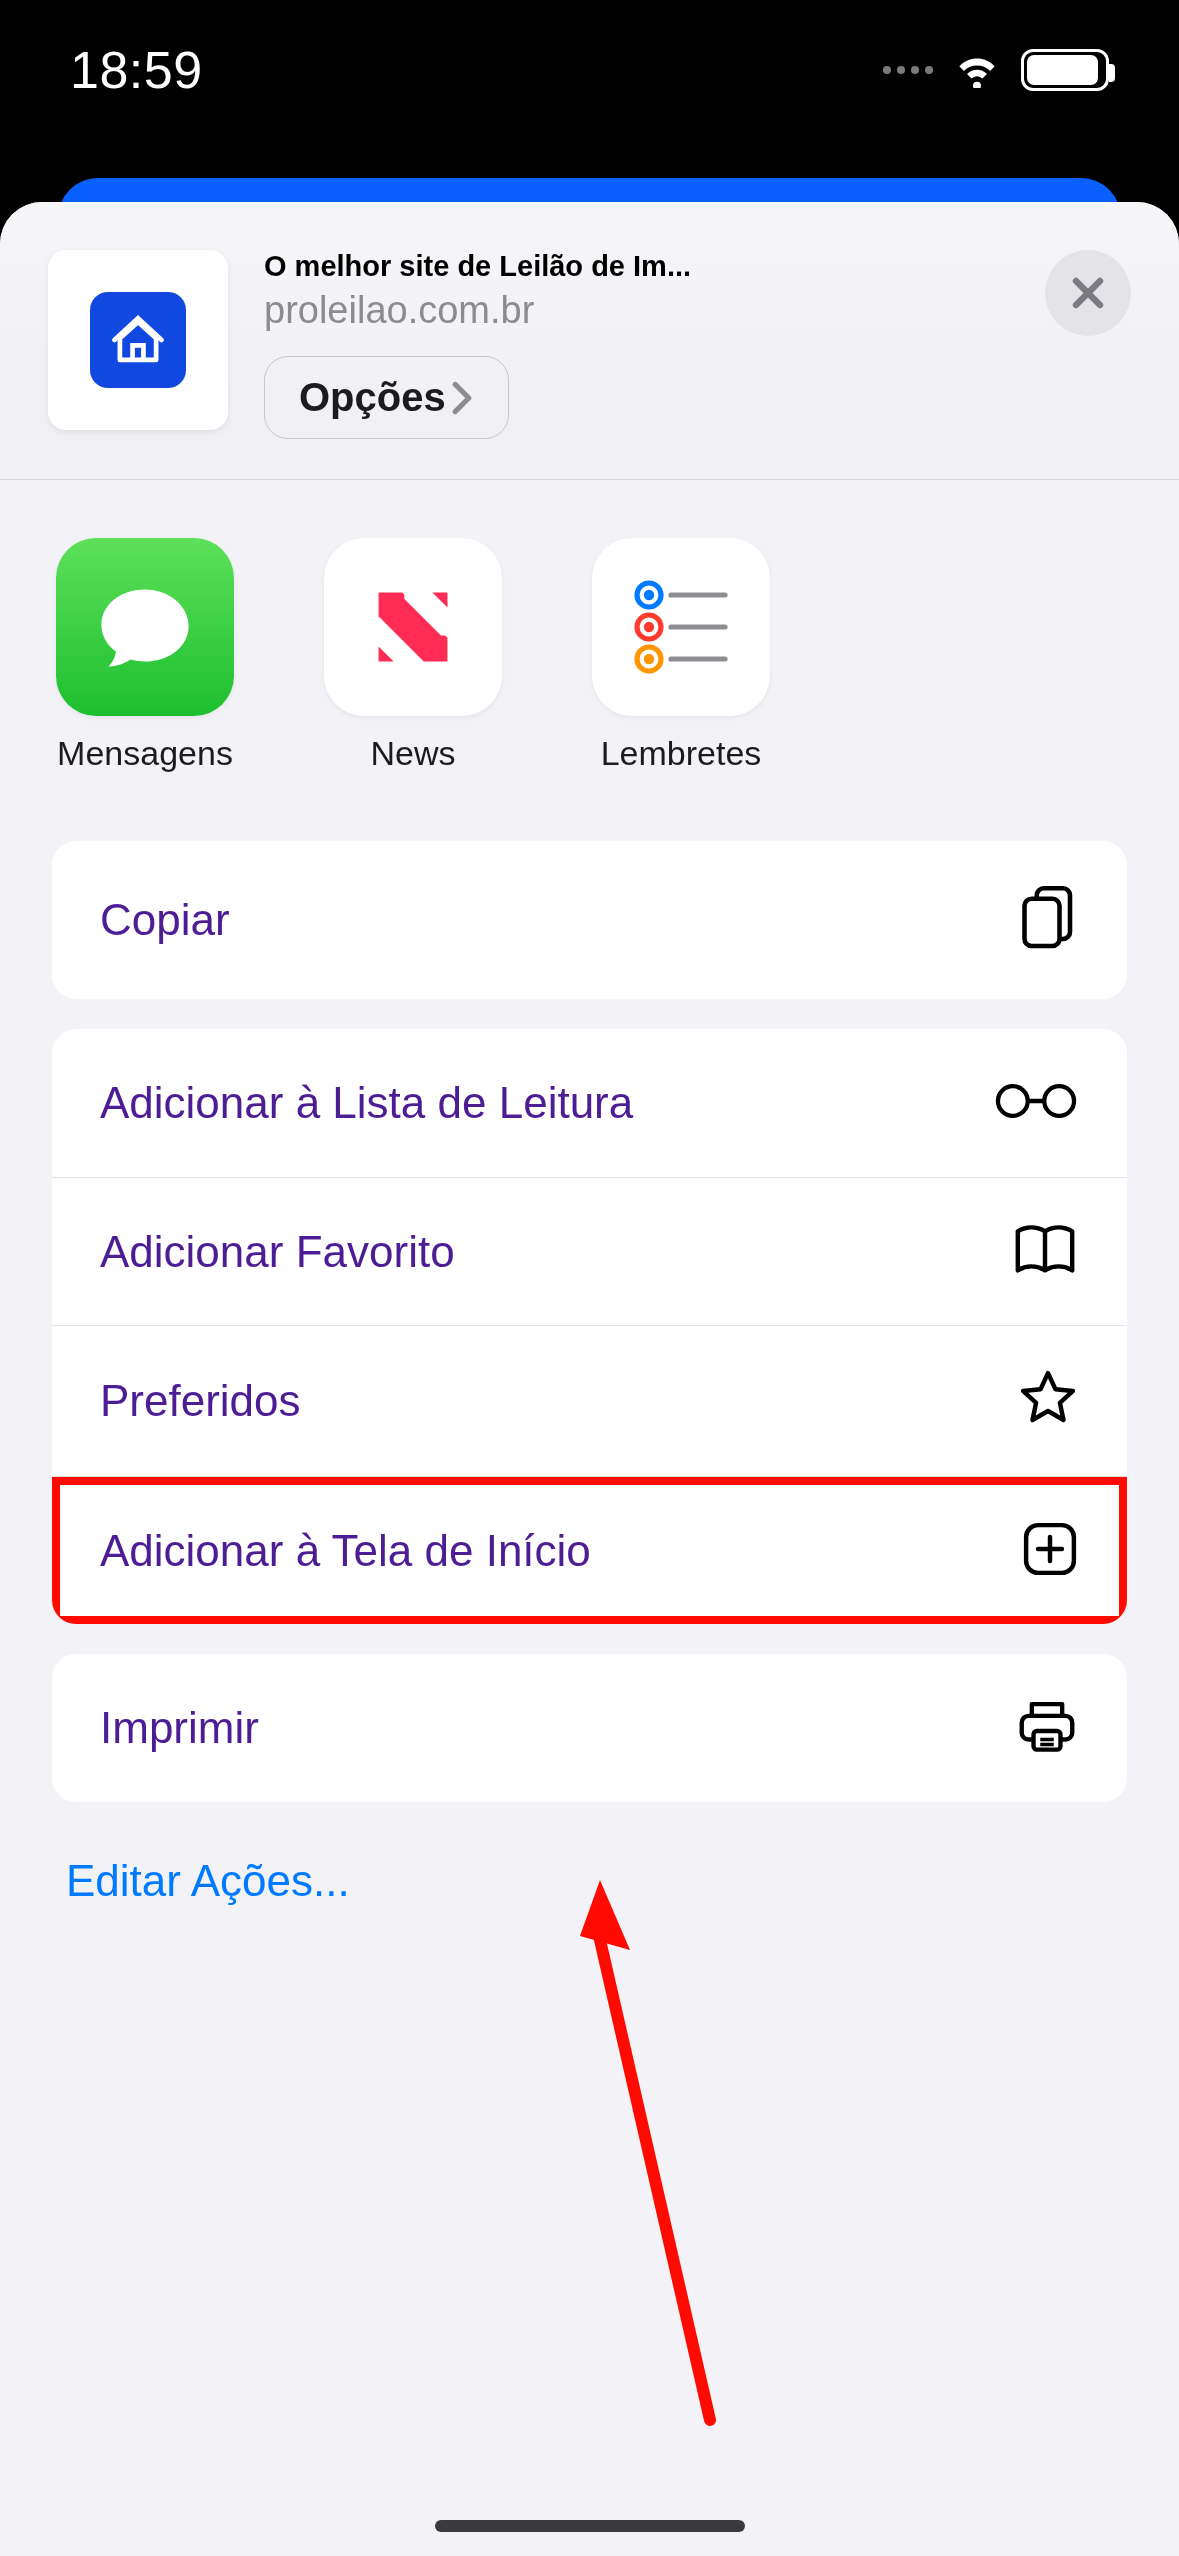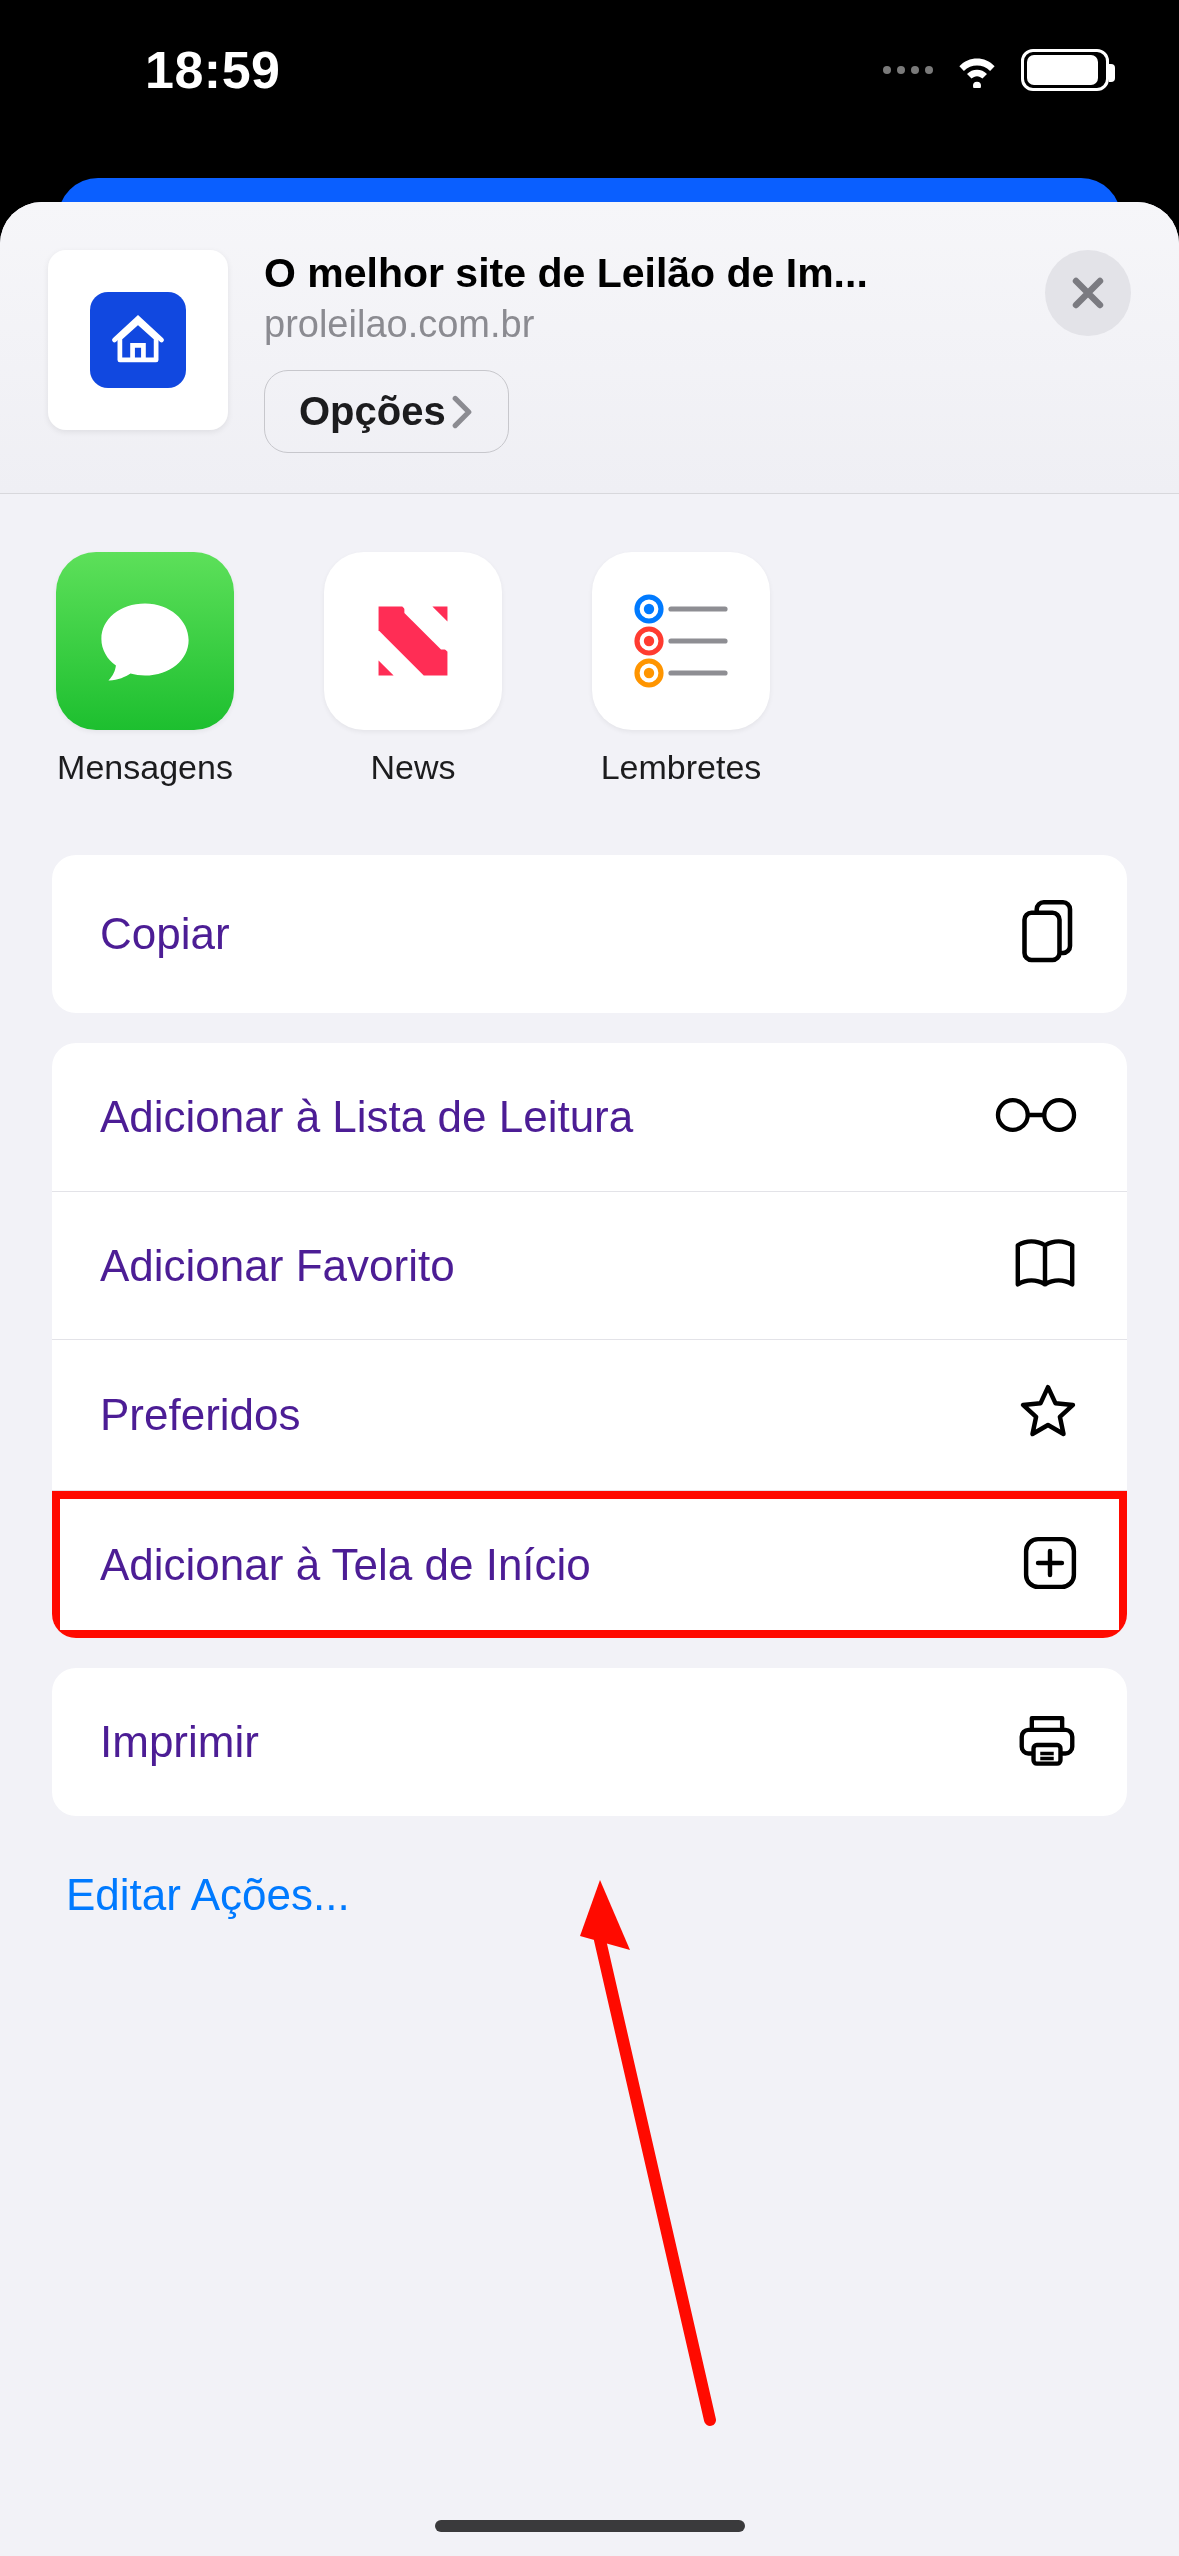--- a/index.html
+++ b/index.html
@@ -16,23 +16,22 @@
   top: 0; left: 0; right: 0;
   height: 140px;
   display: flex;
   align-items: center;
   justify-content: space-between;
   padding: 0 70px;
   color: #fff;
 }
 .statusbar .time {
   font-size: 52px;
-  font-weight: 700;
+  font-weight: 400;
   letter-spacing: 0.5px;
-  margin-left: 75px;
 }
 .statusbar .right { display: flex; align-items: center; gap: 18px; }
 .statusbar .dots { display: flex; gap: 6px; align-items: flex-end; }
 .statusbar .dots span { width: 8px; height: 8px; background: #7a7a7a; border-radius: 50%; }
 .statusbar .wifi svg { width: 52px; height: 40px; }
 .statusbar .battery { width: 88px; height: 42px; border: 3px solid #fff; border-radius: 12px; position: relative; }
 .statusbar .battery::after { content: ""; position: absolute; right: -9px; top: 12px; width: 6px; height: 18px; background: #fff; border-radius: 0 4px 4px 0; }
 .statusbar .battery .fill { position: absolute; top: 3px; left: 3px; right: 8px; bottom: 3px; background: #fff; border-radius: 7px; }
 
 .bluepeek {
@@ -76,21 +75,21 @@
 .header .favicon .inner {
   width: 96px; height: 96px;
   background: #1148e0;
   border-radius: 18px;
   display: flex;
   align-items: center;
   justify-content: center;
 }
 .header .meta { flex: 1; min-width: 0; display: flex; flex-direction: column; gap: 6px; }
 .header .title {
-  font-size: 41px;
+  font-size: 29px;
   font-weight: 700;
   color: #000;
   white-space: nowrap;
   overflow: hidden;
   text-overflow: ellipsis;
 }
 .header .url {
   font-size: 38px;
   color: #8b8b91;
   white-space: nowrap;

